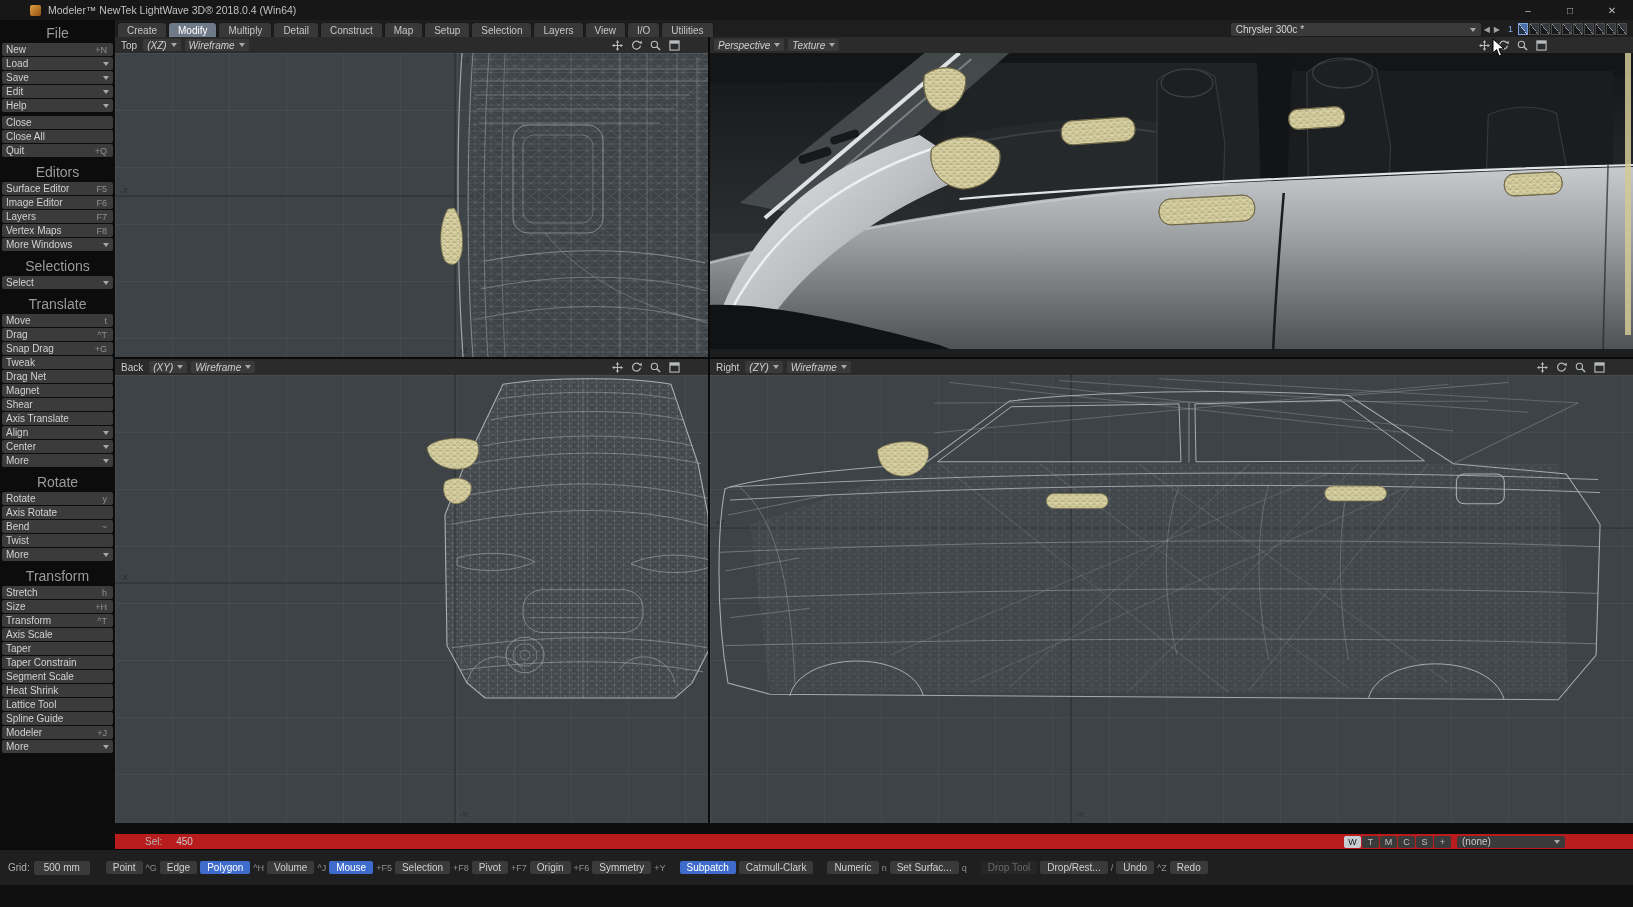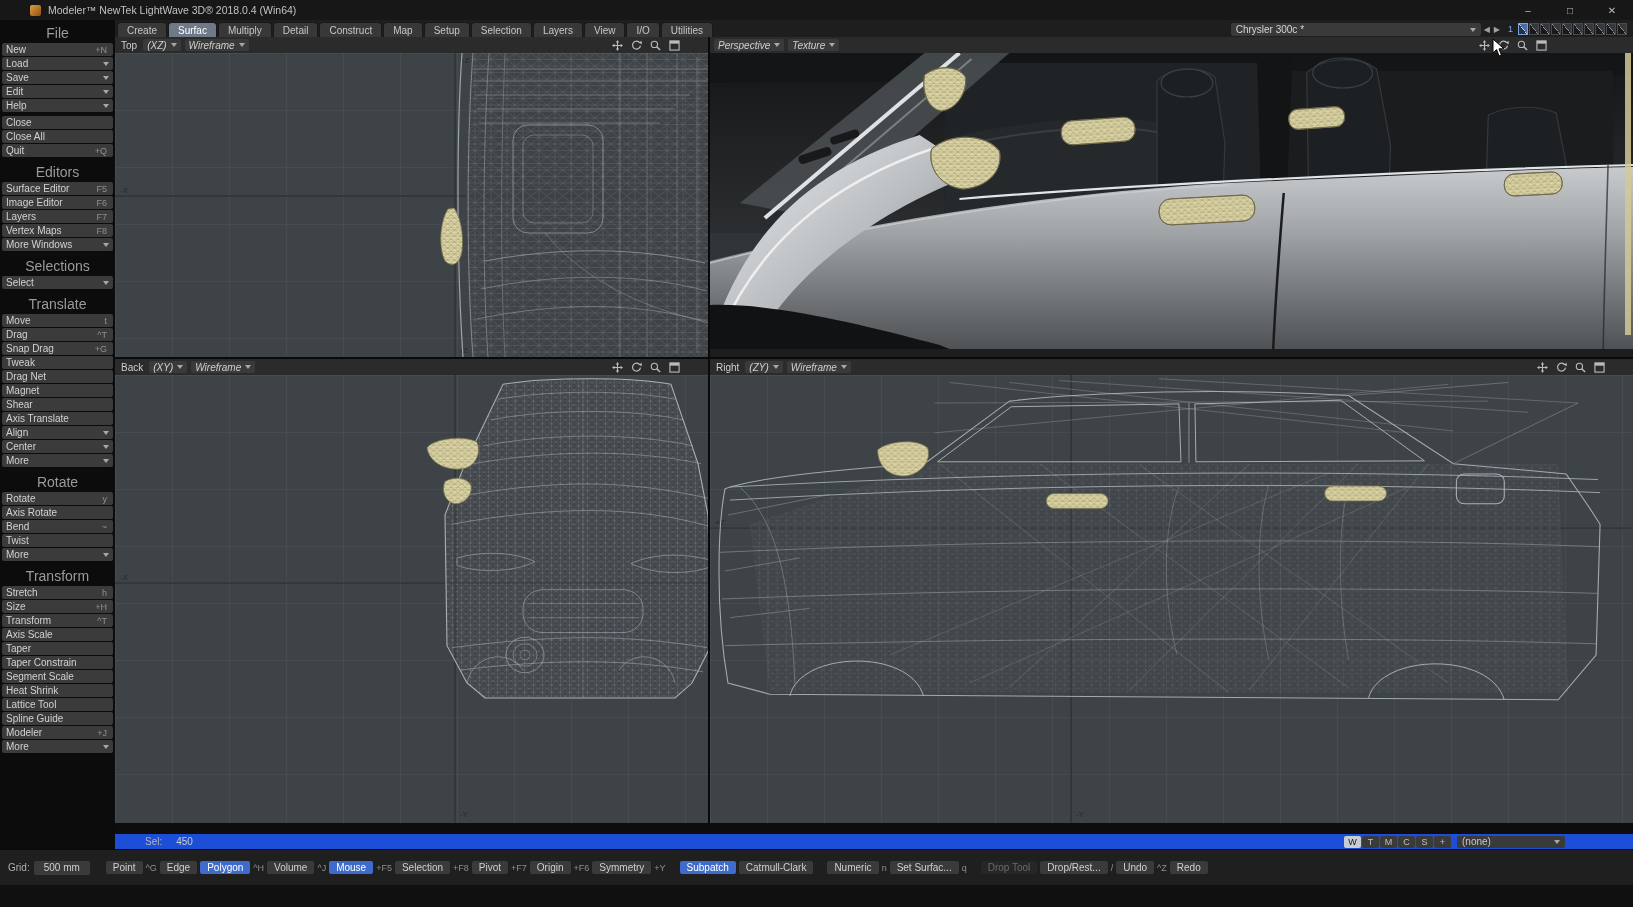--- a/index.html
+++ b/index.html
@@ -46,21 +46,21 @@
 .vp-drop{height:12px;background:#3a3a3a;border-radius:2px;display:flex;align-items:center;gap:4px;padding:0 4px;color:#cfcfcf;font-size:10px;white-space:nowrap;}
 .vp-spacer{flex:1;}
 .vp-ico{width:15px;height:12px;display:flex;align-items:center;justify-content:center;}
 .vp-ico svg{width:11px;height:11px;}
 .persp-gap{margin-right:58px;}
 .vp-body{flex:1;position:relative;overflow:hidden;min-height:0;}
 .grid-bg{background-color:#3e4347;background-image:linear-gradient(rgba(210,220,225,0.05) 1px,transparent 1px),linear-gradient(90deg,rgba(210,220,225,0.05) 1px,transparent 1px);background-size:57px 57px;}
 .vp-body svg.scene{position:absolute;inset:0;width:100%;height:100%;}
 .axlbl{fill:#262b2e;font-size:8px;font-family:"Liberation Sans",sans-serif;}
 
-.selrow{flex:0 0 15px;background:#1d4ed8;display:flex;align-items:center;padding:0 6px;margin-top:11px;}
+.selrow{flex:0 0 15px;background:#b91c1c;display:flex;align-items:center;padding:0 6px;margin-top:11px;}
 .sel-label{color:#b5b5b5;margin-left:24px;}
 .sel-value{color:#cccccc;margin-left:14px;}
 .sel-spacer{flex:1;}
 .mode-boxes{display:flex;align-items:center;}
 .mode-box{width:17px;height:12px;background:#3a3a3a;border-radius:2px;color:#c0c0c0;font-size:9px;display:flex;align-items:center;justify-content:center;margin-right:1px;}
 .mode-box.active{background:#c7cdd3;color:#14161a;}
 .preset{width:108px;height:12px;background:#3a3a3a;border-radius:2px;display:flex;align-items:center;padding:0 5px;gap:4px;margin-left:5px;margin-right:62px;}
 .preset .preset-name{flex:1;color:#c8c8c8;}
 
 .toolbar{flex:0 0 18px;background:#1f1f1f;display:flex;align-items:center;padding:0 4px;border-top:1px solid #0a0a0a;}
@@ -376,21 +376,21 @@
           </div>
         </div>
       </div>
 
     <div class="rightcol">
 
       <div class="menubar">
         <div class="tabs">
 
         <span class="tab">Create</span>
-            <span class="tab active">Surfac</span>
+            <span class="tab active">Modify</span>
             <span class="tab">Multiply</span>
             <span class="tab">Detail</span>
             <span class="tab">Construct</span>
             <span class="tab">Map</span>
             <span class="tab">Setup</span>
             <span class="tab">Selection</span>
             <span class="tab">Layers</span>
             <span class="tab">View</span>
             <span class="tab">I/O</span>
             <span class="tab">Utilities</span>

